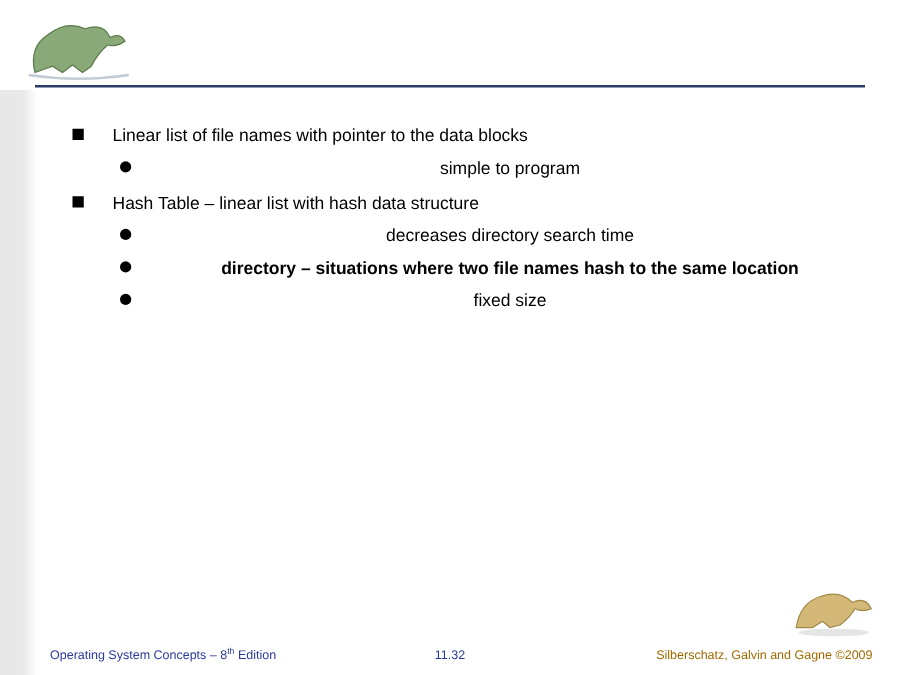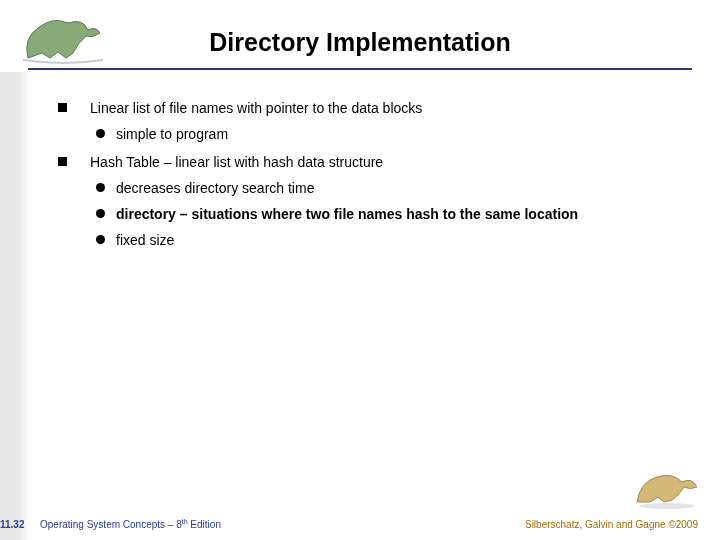--- a/index.html
+++ b/index.html
@@ -35,47 +35,46 @@
     border-top: 2px solid #2a3a6a;
   }
   .content {
     position: absolute; left: 58px; right: 20px; top: 100px;
     font-size: 14px;
     color: #000;
     line-height: 1.15;
   }
   .l1 { position: relative; padding-left: 32px; margin-bottom: 8px; font-weight: normal; }
   .l1 .sq { position: absolute; left: 0; top: 3px; width: 9px; height: 9px; background: #000; }
-  .l2 { position: relative; padding-left: 20px; margin-left: 38px; margin-bottom: 10px; margin-top: 10px; }
+  .l2 { position: relative; padding-left: 20px; margin-left: 38px; margin-bottom: 10px; margin-top: 10px; text-align: center; }
   .l2 .ci { position: absolute; left: 0; top: 3px; width: 9px; height: 9px; background: #000; border-radius: 50%; }
   .bold { font-weight: bold; }
   .footer {
     position: absolute; left: 0; right: 0; bottom: 10px;
     font-size: 10px;
   }
   .foot-left  { position: absolute; left: 40px;  bottom: 0; color: #2a3a9a; }
   .foot-left sup { font-size: 7px; }
-  .foot-mid   { position: absolute; left: 0; right: 0; bottom: 0; text-align: left; color: #2a3a9a; font-weight: bold; }
+  .foot-mid   { position: absolute; left: 0; right: 0; bottom: 0; text-align: center; color: #2a3a9a; }
   .foot-right { position: absolute; right: 22px; bottom: 0; color: #a06a00; }
   .dino-bot {
     position: absolute; right: 18px; bottom: 28px;
     width: 70px; height: 50px;
   }
 </style>
 </head>
 <body>
 
 <div class="left-bar"></div>
 
 <div class="header">
   <svg class="dino-top" viewBox="0 0 90 60">
     <path d="M10 50 Q 5 30 20 20 Q 35 8 50 15 Q 65 10 70 22 Q 78 18 82 25 Q 75 30 68 28 Q 60 35 55 45 L 48 50 L 40 44 L 32 50 L 24 45 Z" fill="#8aa978" stroke="#5a7a4a" stroke-width="1"></path>
     <path d="M5 52 Q 45 58 85 52" fill="none" stroke="#8899aa" stroke-width="2" opacity="0.5"></path>
   </svg>
-  <div class="title">Directory Implementation</div>
 </div>
 <div class="rule"></div>
 
 <div class="content">
   <div class="l1">
     <span class="sq"></span>
     <span>Linear list of file names with pointer to the data blocks</span>
   </div>
   <div class="l2">
     <span class="ci"></span>

